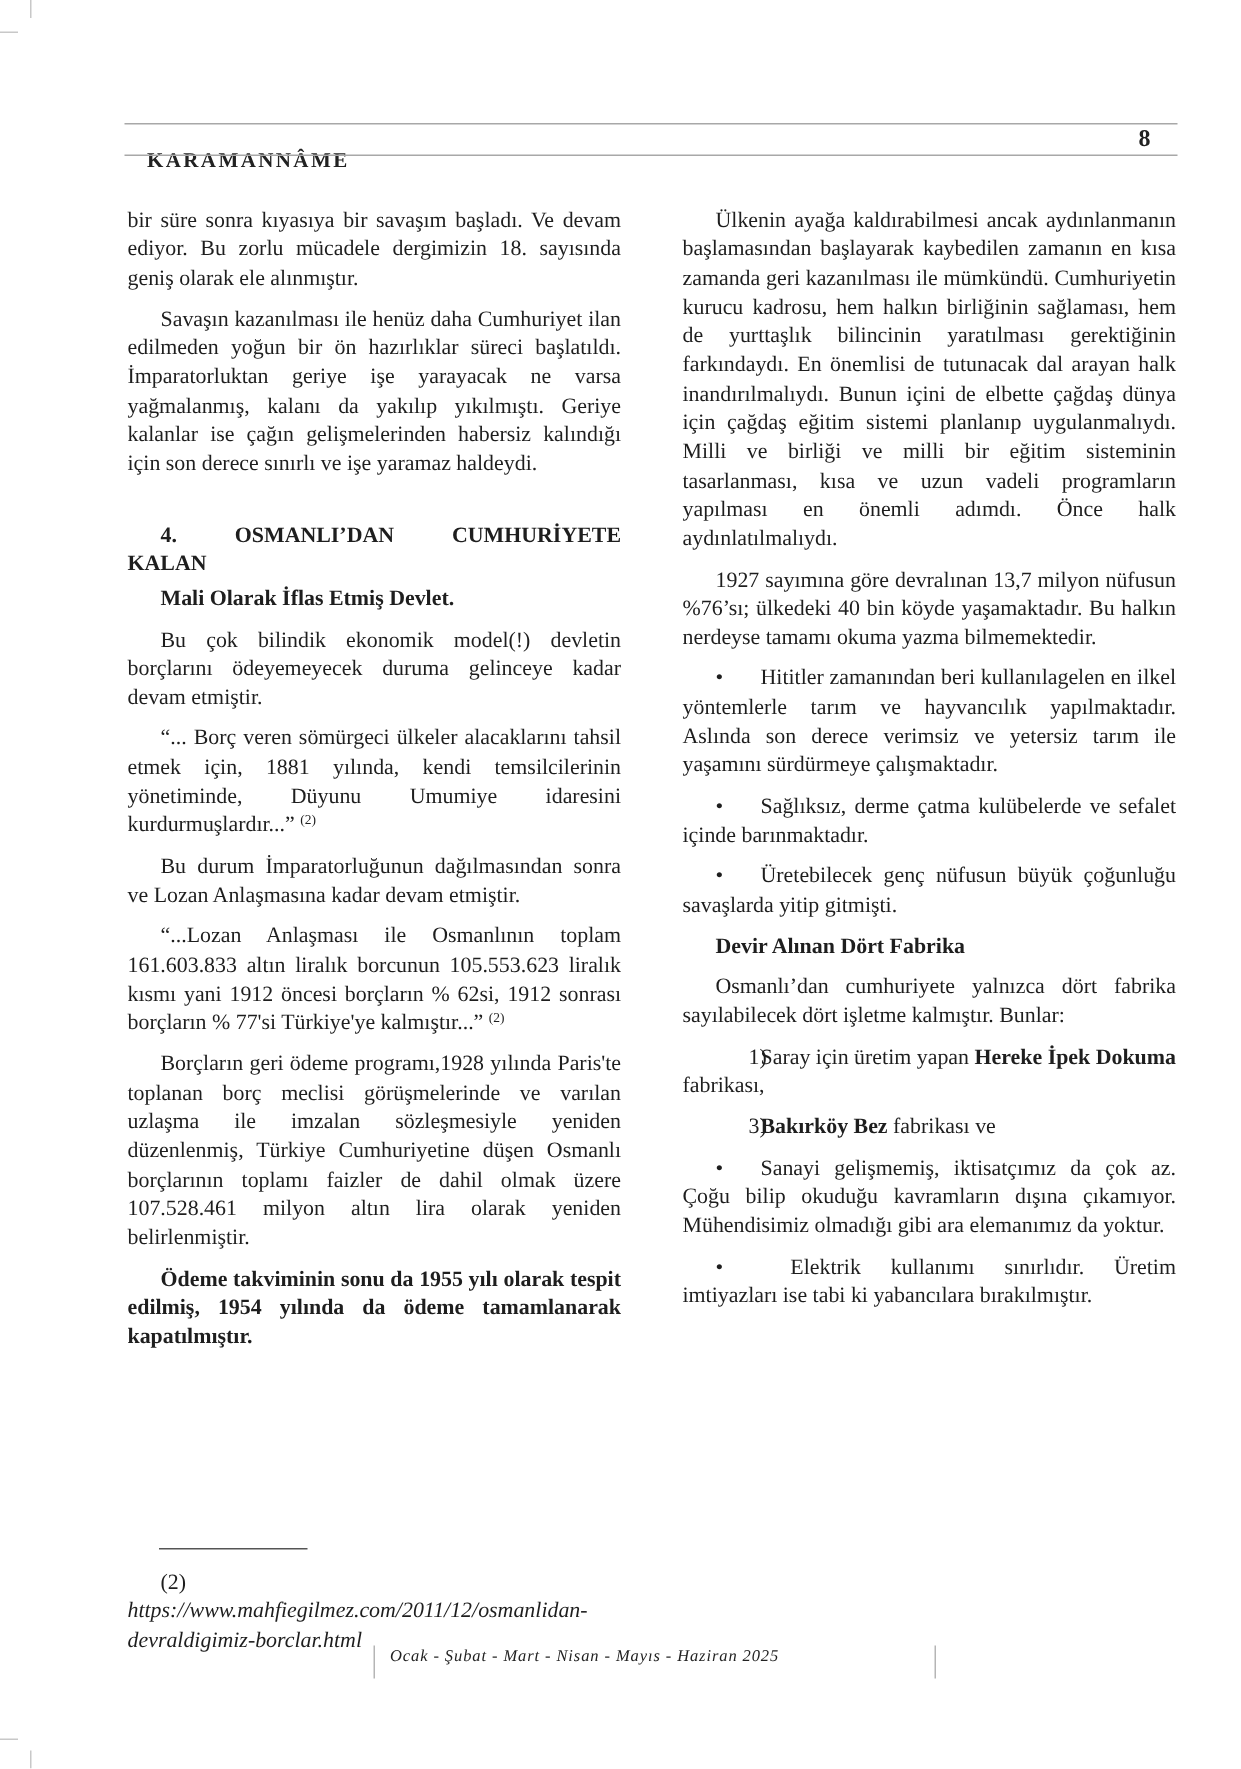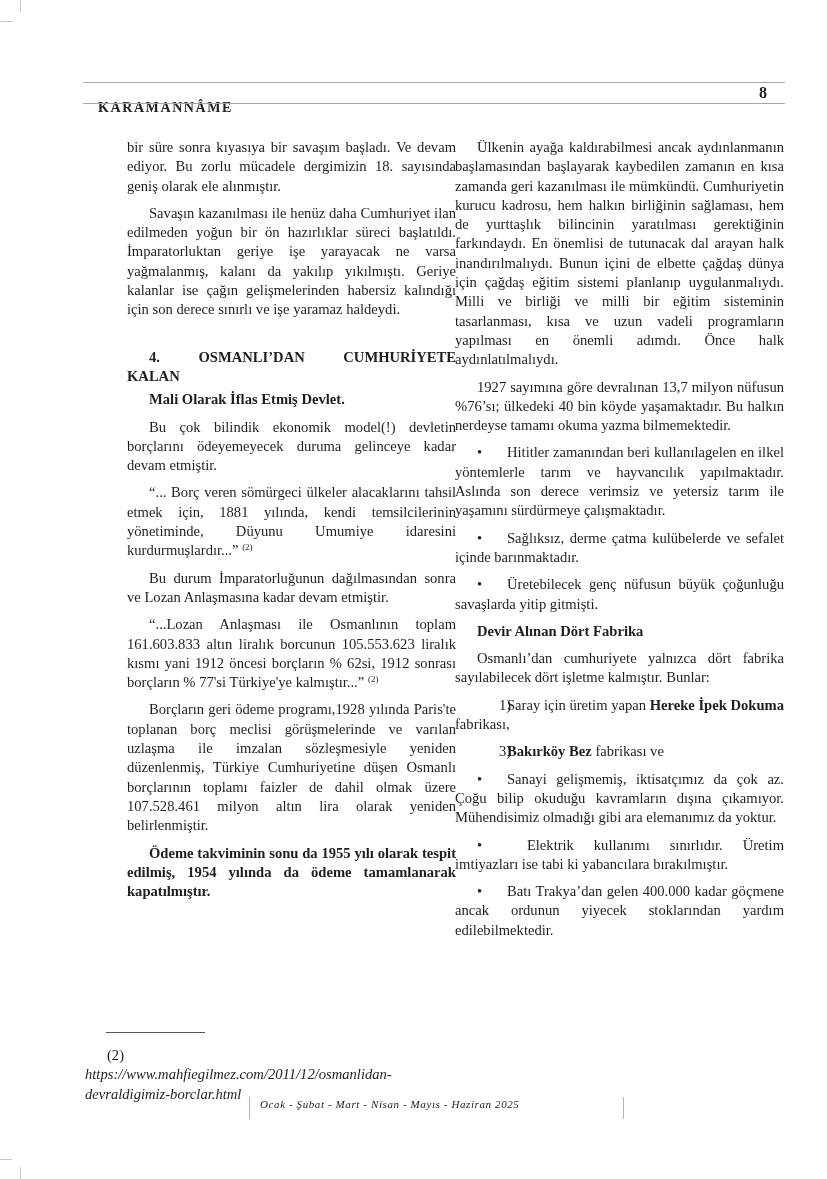--- a/index.html
+++ b/index.html
@@ -17,21 +17,21 @@
   }
   .page-number {
     position: absolute; left: 759px; top: 84px;
     font-family: "Liberation Serif", serif; font-weight: bold; font-size: 16px; color: #222;
   }
   .col {
     position: absolute; top: 138px;
     font-size: 14.6px; line-height: 19.3px;
     text-align: justify;
   }
-  .col-left { left: 85px; width: 329px; margin-left: 42px; }
+  .col-left { left: 85px; width: 329px; }
   .col-right { left: 455px; width: 329px; }
   .col p { margin: 0 0 8px 0; text-indent: 22px; hyphens: manual; }
   .col p.noindent { text-indent: 0; }
   .col .h-section {
     font-weight: bold; margin-top: 28px; margin-bottom: 4px;
     text-indent: 22px; word-spacing: 0;
   }
   .h-section .sec-line1 { display: flex; justify-content: space-between; }
   .h-sub { font-weight: bold; text-indent: 22px; margin: 0 0 6px 0; }
   .bold { font-weight: bold; }
@@ -104,18 +104,17 @@
   <p class="bullet-item"><span class="bullet-mark">•</span><span>Üretebilecek genç nüfusun büyük çoğunluğu savaşlarda yitip gitmişti.</span></p>
 
   <p class="h-sub">Devir Alınan Dört Fabrika</p>
   <p>Osmanlı’dan cumhuriyete yalnızca dört fabrika sayılabilecek dört işletme kalmıştır. Bunlar:</p>
 
   <p><span class="num-mark">1)</span><span>Saray için üretim yapan </span><b>Hereke İpek Dokuma</b><span> fabrikası,</span></p>
   <p><span class="num-mark">3)</span><span></span><b>Bakırköy Bez</b><span> fabrikası ve</span></p>
 
   <p class="bullet-item"><span class="bullet-mark">•</span><span>Sanayi gelişmemiş, iktisatçımız da çok az. Çoğu bilip okuduğu kavramların dışına çıkamıyor. Mühendisimiz olmadığı gibi ara elemanımız da yoktur.</span></p>
   <p class="bullet-item"><span class="bullet-mark">•</span><span> Elektrik kullanımı sınırlıdır. Üretim imtiyazları ise tabi ki yabancılara bırakılmıştır.</span></p>
-  <p class="bullet-item"><span class="bullet-mark">•</span><span>Batı Trakya’dan gelen 400.000 kadar göçmene ancak ordunun yiyecek stoklarından yardım edilebilmektedir.</span></p>
 </div>
 
 <div class="footer-bar" style="left:249px;"></div>
 <div class="footer-text">Ocak - Şubat - Mart - Nisan - Mayıs - Haziran 2025</div>
 <div class="footer-bar" style="left:623px;"></div>
 
 </body></html>

